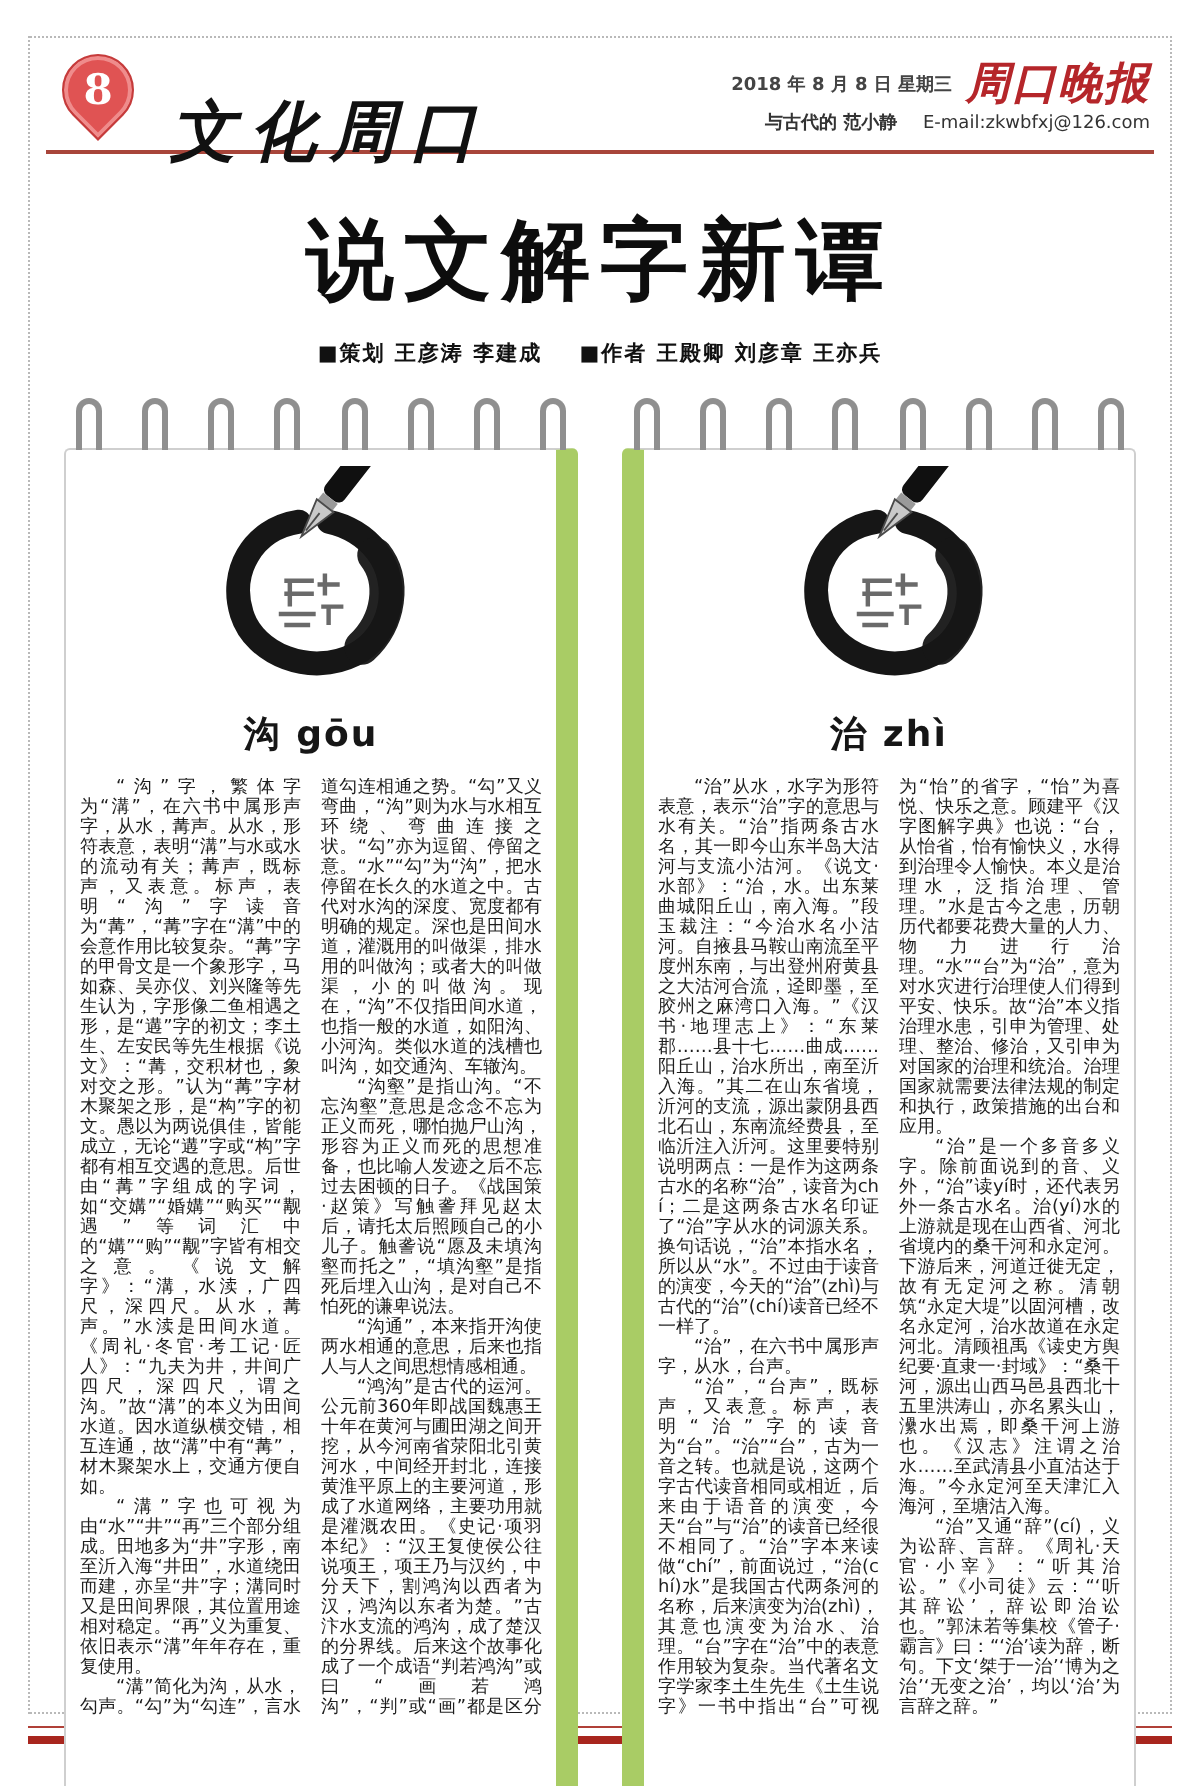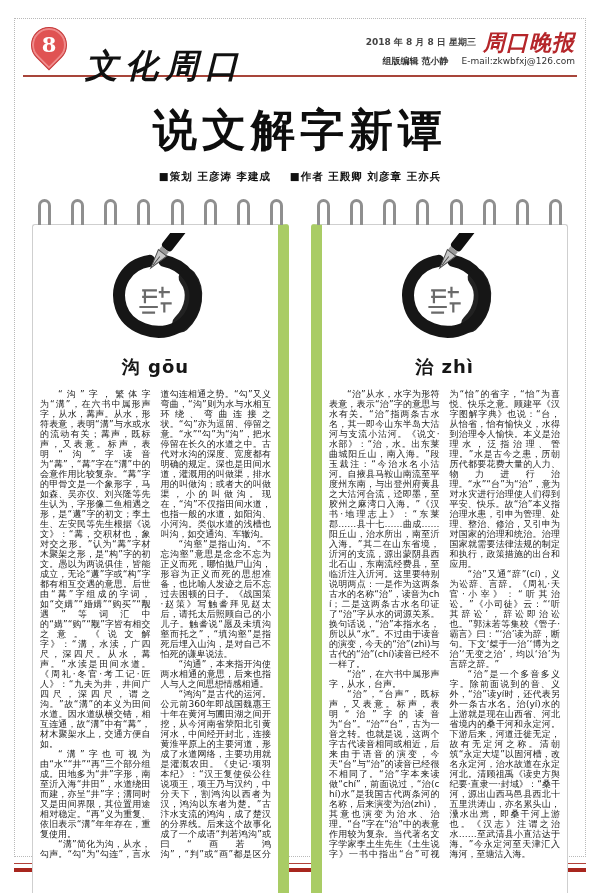--- a/index.html
+++ b/index.html
@@ -78,21 +78,21 @@
       <div class="pin">
         <span>8</span>
       </div>
       <div class="section-title">文化周口</div>
       <div class="head-right">
         <div class="row1">
           <span class="date">2018 年 8 月 8 日  星期三</span>
           <span class="paper-logo">周口晚报</span>
         </div>
         <div class="row2">
-          <span class="ed">组版编辑 范小静</span>
+          <span class="ed">与古代的 范小静</span>
           <span>E-mail:zkwbfxj@126.com</span>
         </div>
       </div>
     </header>
 
     <h1 class="headline">说文解字新谭</h1>
     <div class="credits">
       <span>■策划 王彦涛 李建成</span>
       <span>■作者 王殿卿 刘彦章 王亦兵</span>
     </div>
@@ -171,22 +171,22 @@
             </svg>
           </div>
           <div class="entry-title">
             <span>治</span>
             <span>zhì</span>
           </div>
           <div class="cols">
               <p>“治”从水，水字为形符表意，表示“治”字的意思与水有关。“治”指两条古水名，其一即今山东半岛大沽河与支流小沽河。《说文·水部》：“治，水。出东莱曲城阳丘山，南入海。”段玉裁注：“今治水名小沽河。自掖县马鞍山南流至平度州东南，与出登州府黄县之大沽河合流，迳即墨，至胶州之麻湾口入海。”《汉书·地理志上》：“东莱郡……县十七……曲成……阳丘山，治水所出，南至沂入海。”其二在山东省境，沂河的支流，源出蒙阴县西北石山，东南流经费县，至临沂注入沂河。这里要特别说明两点：一是作为这两条古水的名称“治”，读音为chí；二是这两条古水名印证了“治”字从水的词源关系。换句话说，“治”本指水名，所以从“水”。不过由于读音的演变，今天的“治”(zhì)与古代的“治”(chí)读音已经不一样了。</p>
               <p>“治”，在六书中属形声字，从水，台声。</p>
               <p>“治”，“台声”，既标声，又表意。标声，表明“治”字的读音为“台”。“治”“台”，古为一音之转。也就是说，这两个字古代读音相同或相近，后来由于语音的演变，今天“台”与“治”的读音已经很不相同了。“治”字本来读做“chí”，前面说过，“治(chí)水”是我国古代两条河的名称，后来演变为治(zhì)，其意也演变为治水、治理。“台”字在“治”中的表意作用较为复杂。当代著名文字学家李土生先生《土生说字》一书中指出“台”可视为“怡”的省字，“怡”为喜悦、快乐之意。顾建平《汉字图解字典》也说：“台，从怡省，怡有愉快义，水得到治理令人愉快。本义是治理水，泛指治理、管理。”水是古今之患，历朝历代都要花费大量的人力、物力进行治理。“水”“台”为“治”，意为对水灾进行治理使人们得到平安、快乐。故“治”本义指治理水患，引申为管理、处理、整治、修治，又引申为对国家的治理和统治。治理国家就需要法律法规的制定和执行，政策措施的出台和应用。</p>
+              <p>“治”是一个多音多义字。除前面说到的音、义外，“治”读yí时，还代表另外一条古水名。治(yí)水的上游就是现在山西省、河北省境内的桑干河和永定河。下游后来，河道迁徙无定，故有无定河之称。清朝筑“永定大堤”以固河槽，改名永定河，治水故道在永定河北。清顾祖禹《读史方舆纪要·直隶一·封域》：“桑干河，源出山西马邑县西北十五里洪涛山，亦名累头山，㶟水出焉，即桑干河上游也。《汉志》注谓之治水……至武清县小直沽达于海。”今永定河至天津汇入海河，至塘沽入海。</p>
               <p>“治”又通“辞”(cí)，义为讼辞、言辞。《周礼·天官·小宰》：“听其治讼。”《小司徒》云：“‘听其辞讼’，辞讼即治讼也。”郭沫若等集校《管子·霸言》曰：“‘治’读为辞，断句。下文‘桀于一治’‘博为之治’‘无变之治’，均以‘治’为言辞之辞。”</p>
-              <p>“治”是一个多音多义字。除前面说到的音、义外，“治”读yí时，还代表另外一条古水名。治(yí)水的上游就是现在山西省、河北省境内的桑干河和永定河。下游后来，河道迁徙无定，故有无定河之称。清朝筑“永定大堤”以固河槽，改名永定河，治水故道在永定河北。清顾祖禹《读史方舆纪要·直隶一·封域》：“桑干河，源出山西马邑县西北十五里洪涛山，亦名累头山，㶟水出焉，即桑干河上游也。《汉志》注谓之治水……至武清县小直沽达于海。”今永定河至天津汇入海河，至塘沽入海。</p>
             </div>
         </div>
       </section>
 
     </div>
   </div>
 
   <div class="rule-thin"></div>
   <div class="rule-thick"></div>
 </div>

